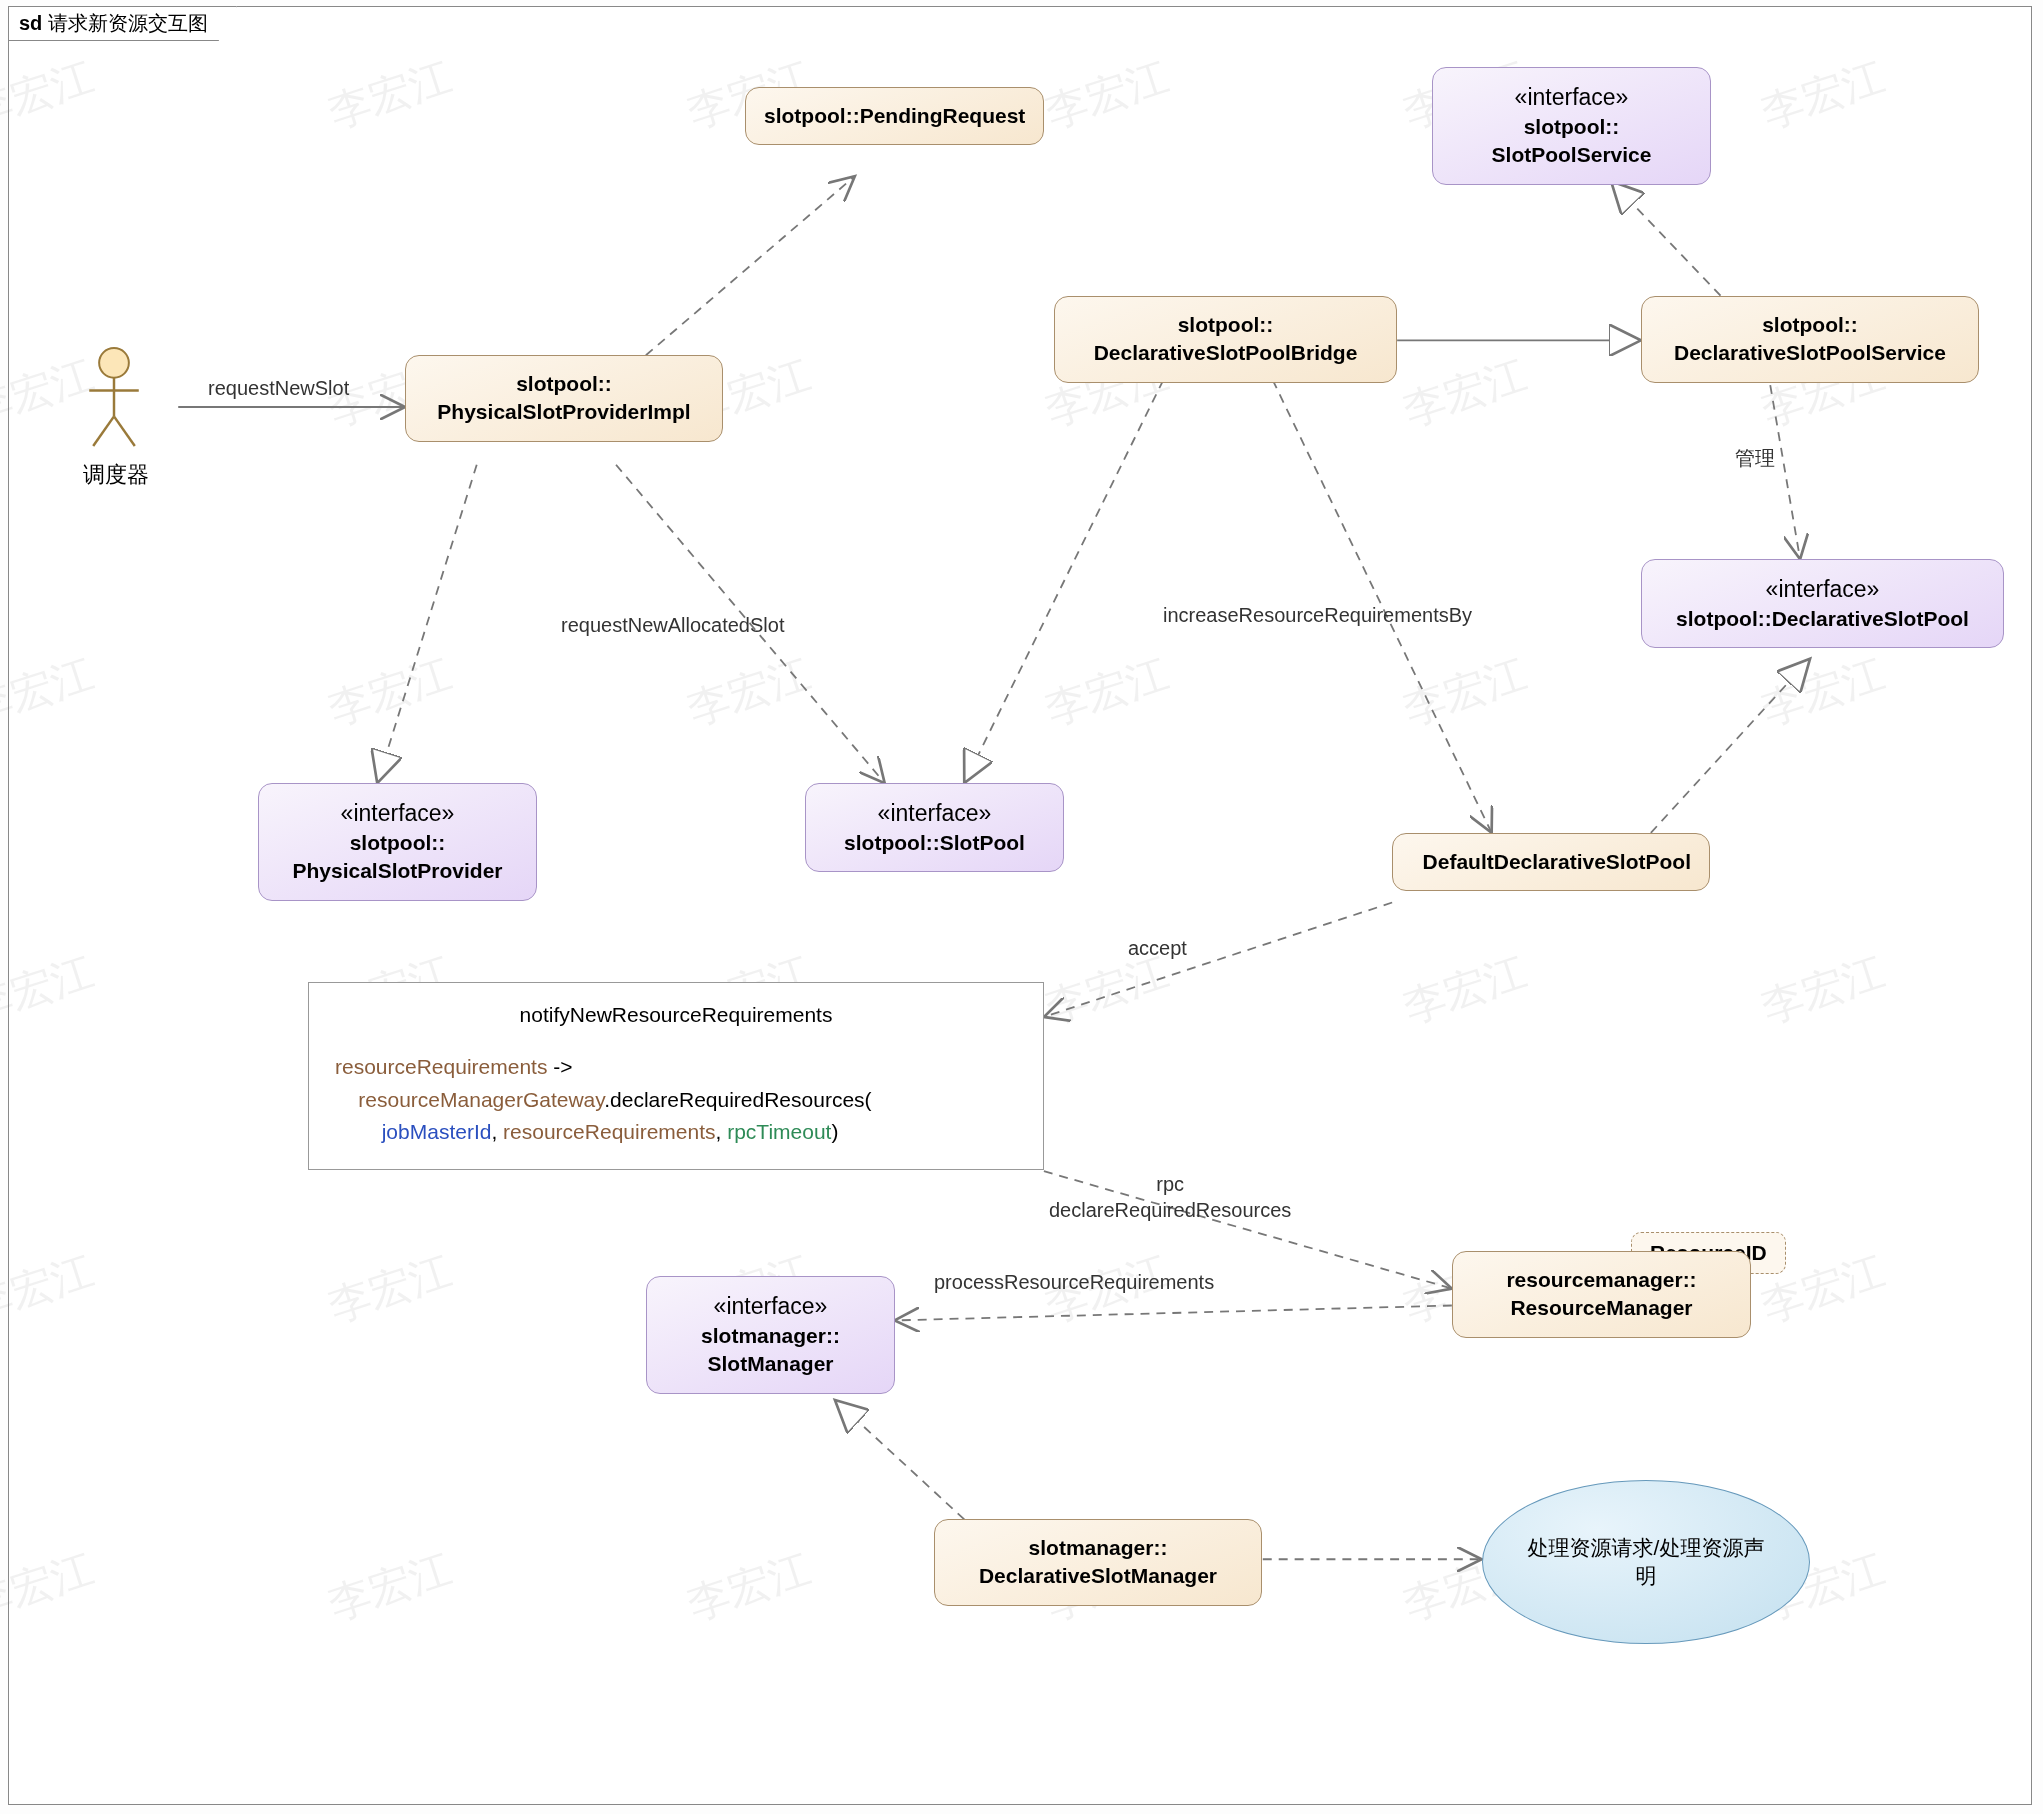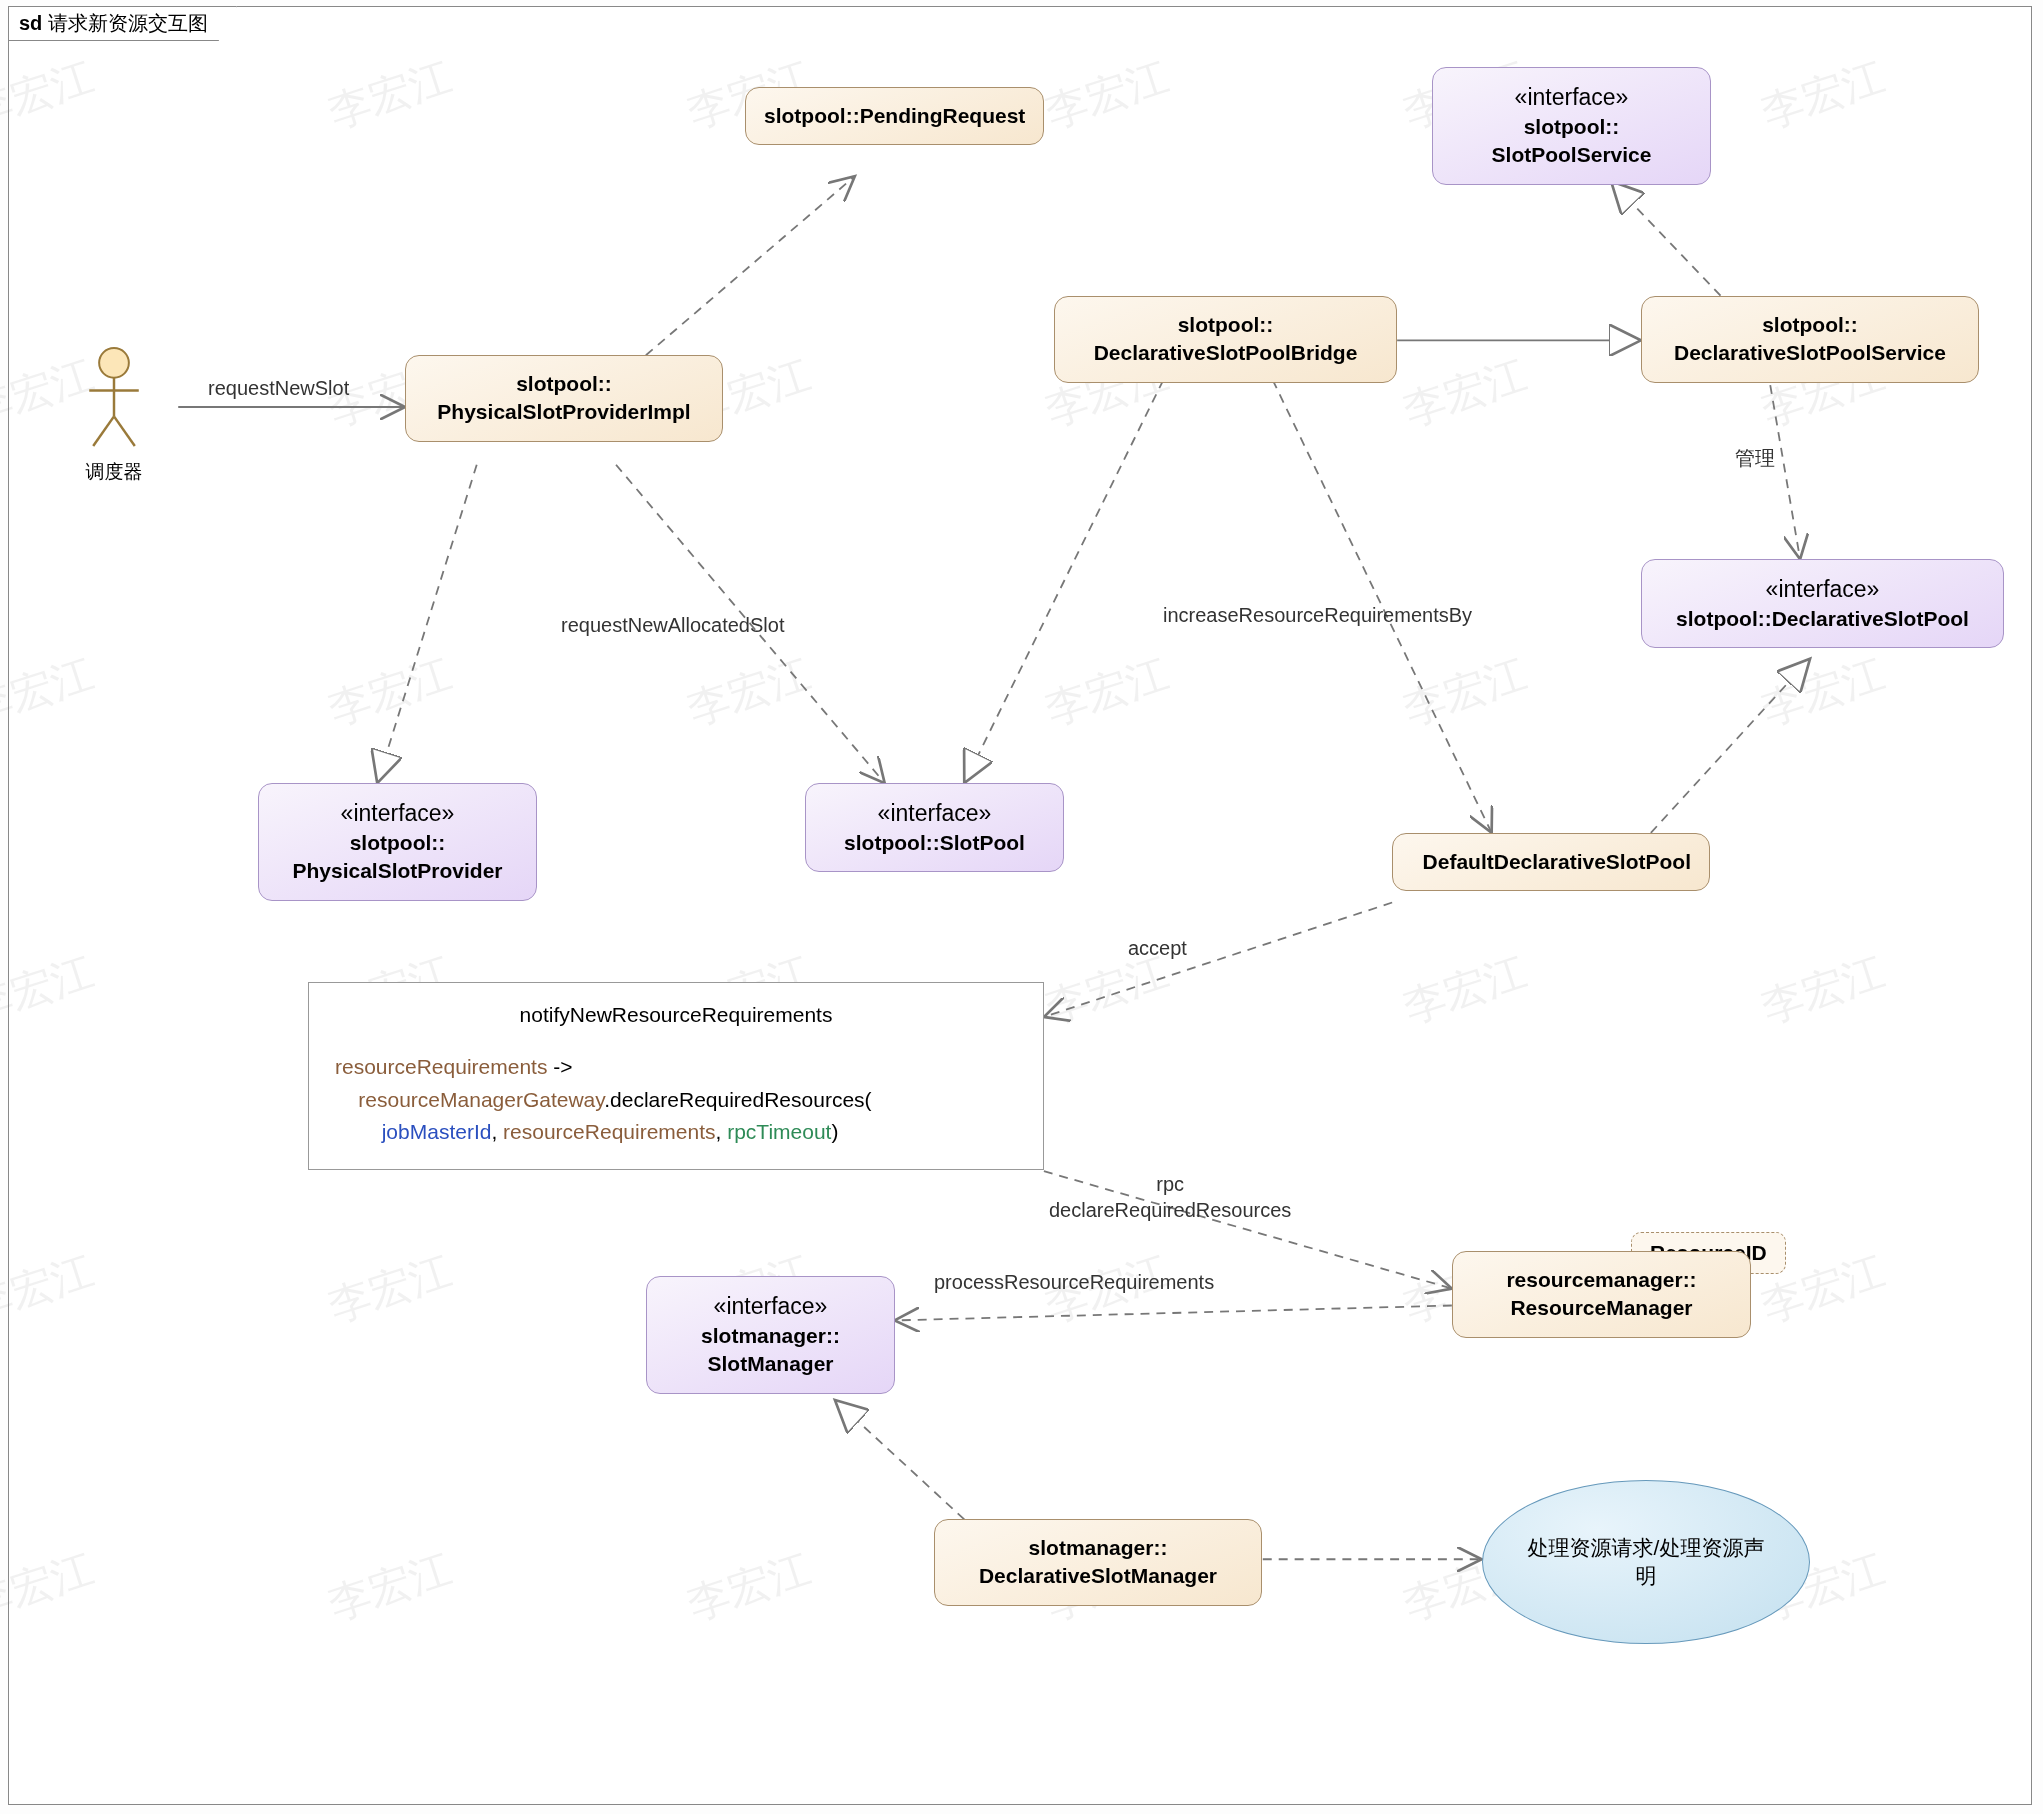--- a/index.html
+++ b/index.html
@@ -51,22 +51,22 @@
     background: linear-gradient(160deg,#fdf7ee 0%,#f7e7cf 100%);
   }
   .node.interface {
     background: linear-gradient(160deg,#f8f4fc 0%,#e5d6f7 100%);
     border-color:#a894c7;
   }
   .node .stereo { font-size: 23px; }
   .node .name { font-weight: bold; }
   .actor {
     position: absolute;
-    text-align: center;
-    font-size: 19px;
+    text-align: right;
+    font-size: 22px;
   }
   .ellipse {
     position: absolute;
     background: radial-gradient(ellipse at 35% 30%, #e8f4fb 0%, #c3e0ef 100%);
     border: 1.5px solid #6699bb;
     border-radius: 50%;
     display: flex; align-items: center; justify-content: center;
     text-align: center; font-size: 21px; padding: 20px;
   }
   .note {

